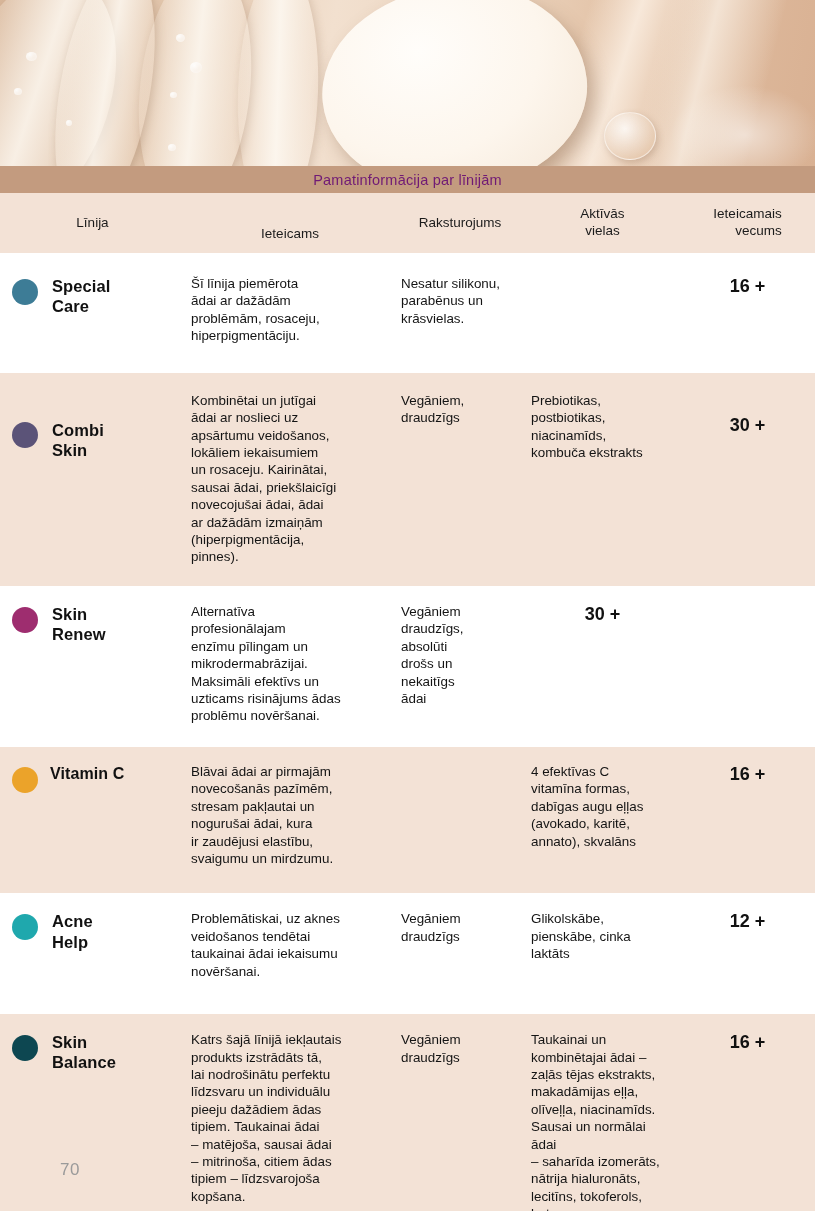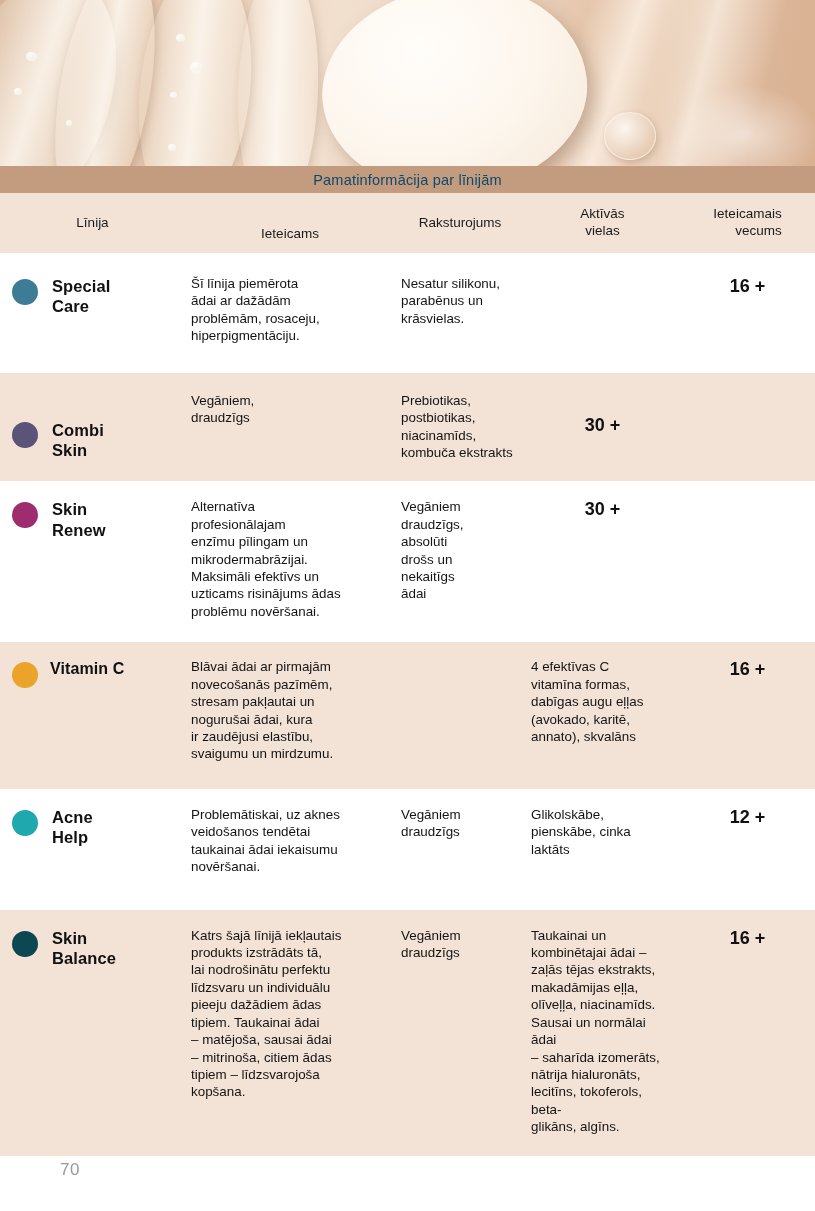--- a/index.html
+++ b/index.html
@@ -70,21 +70,21 @@
     border: 1px solid rgba(255,255,255,.55);
     box-shadow: 2px 3px 7px rgba(130,95,70,.28);
   }
 
   
   .title-band {
     position: absolute;
     left: 0; top: 166px;
     width: 815px; height: 27px;
     background: #c39b7f;
-    color: #0c4a6e;
+    color: #701a75;
     font-size: 14.5px;
     display: flex; align-items: center; justify-content: center;
     letter-spacing: .2px;
   }
 
   
   .head-band {
     position: absolute;
     left: 0; top: 193px;
     width: 815px; height: 60px;
@@ -214,20 +214,30 @@
       </div>
     </div>
 
     <div class="row alt">
       <div class="row-grid" style="padding:19px 0 20px 0;">
         <div class="cell dot-cell" style="padding-top:30px">
           <span class="dot" style="background:#5b5378"></span>
         </div>
         <div class="cell name-cell" style="padding-top:28px">Combi
 Skin</div>
+        <div class="cell desc-cell">Kombinētai un jutīgai
+ādai ar noslieci uz
+apsārtumu veidošanos,
+lokāliem iekaisumiem
+un rosaceju. Kairinātai,
+sausai ādai, priekšlaicīgi
+novecojušai ādai, ādai
+ar dažādām izmaiņām
+(hiperpigmentācija,
+pinnes).</div>
         <div class="cell char-cell">Vegāniem,
 draudzīgs</div>
         <div class="cell active-cell">Prebiotikas,
 postbiotikas,
 niacinamīds,
 kombuča ekstrakts</div>
         <div class="cell age-cell" style="padding-top:22px">30 +</div>
       </div>
     </div>
 

